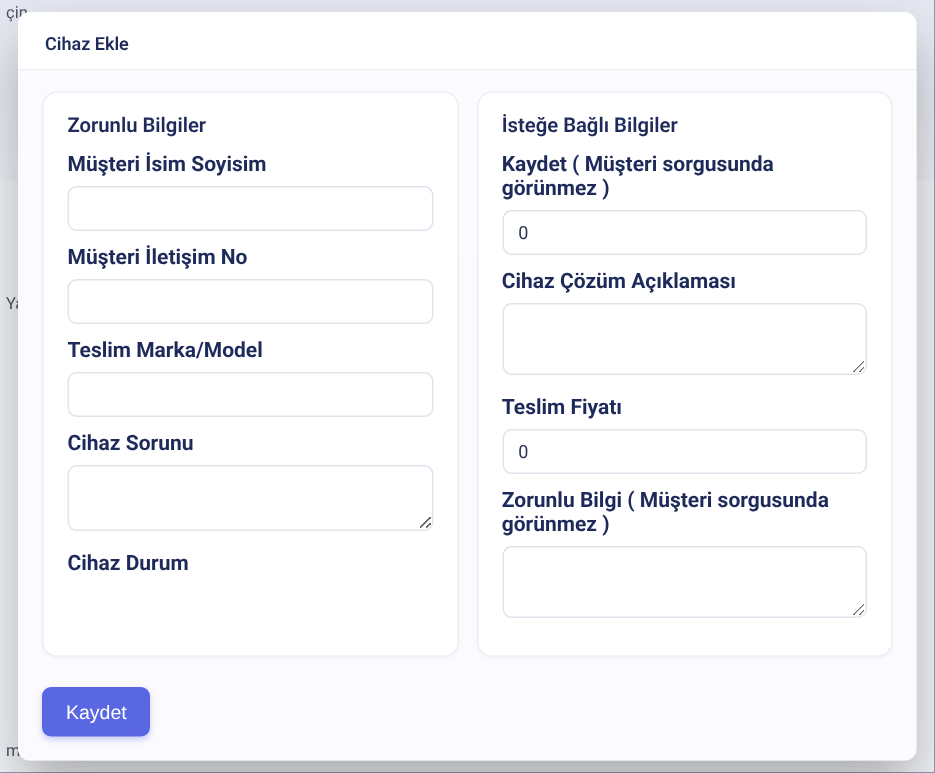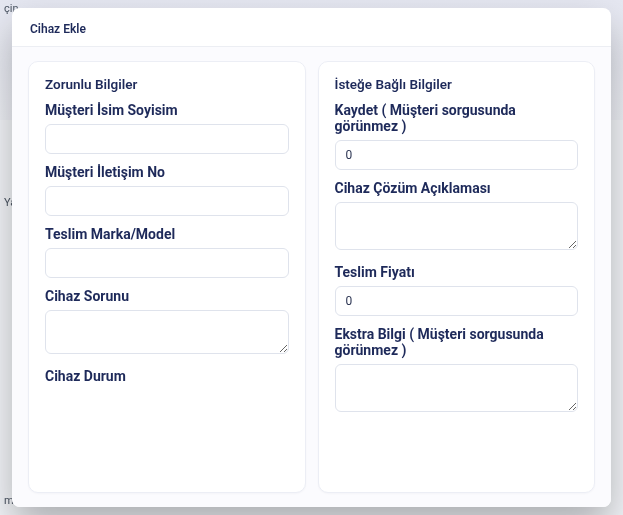--- a/index.html
+++ b/index.html
@@ -204,21 +204,24 @@
         <label class="field-label">Cihaz Çözüm Açıklaması</label>
         <textarea class="textarea textarea-tall" style=""></textarea>
       </div>
 
       <div class="field">
         <label class="field-label">Teslim Fiyatı</label>
         <input class="input" type="text" value="0" style="">
       </div>
 
       <div class="field" style="margin-bottom:0;">
-        <label class="field-label">Ekstra Bilgi ( Müşteri sorgusunda görünmez )</label>
+        <label class="field-label">Zorunlu Bilgi ( Müşteri sorgusunda görünmez )</label>
         <textarea class="textarea textarea-tall" style=""></textarea>
       </div>
     </div>
 
   </div>
 
+  <div class="modal-footer">
+    <button class="btn-primary">Kaydet</button>
+  </div>
 
 </div>
 
 </body></html>

